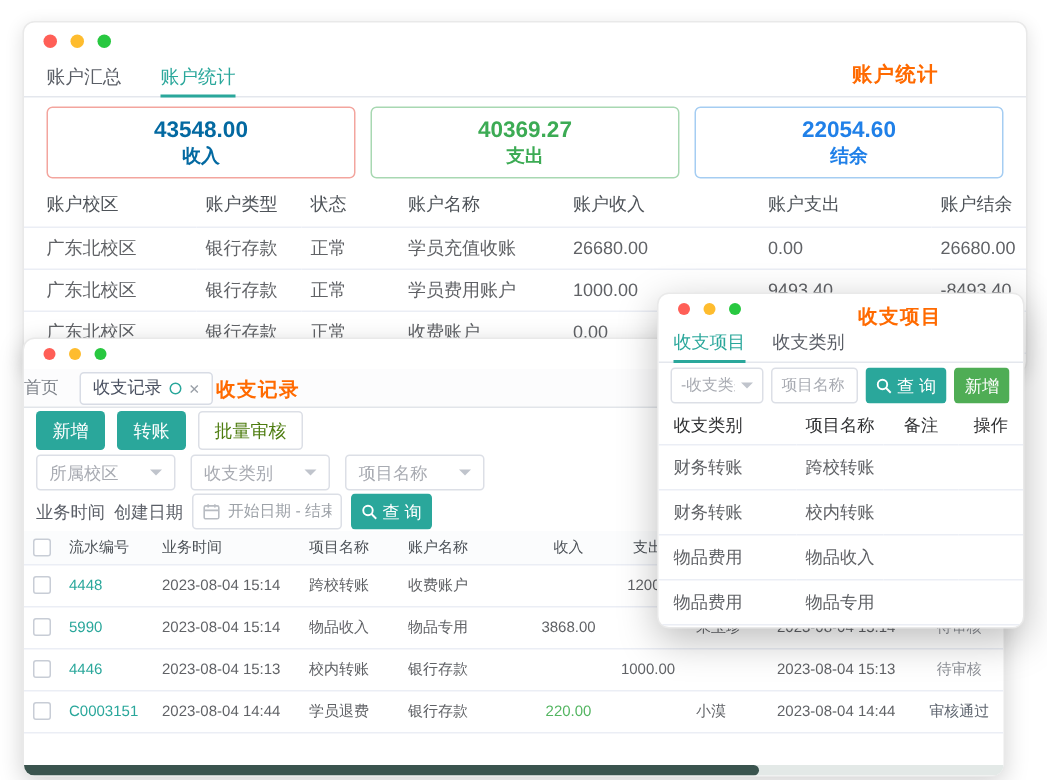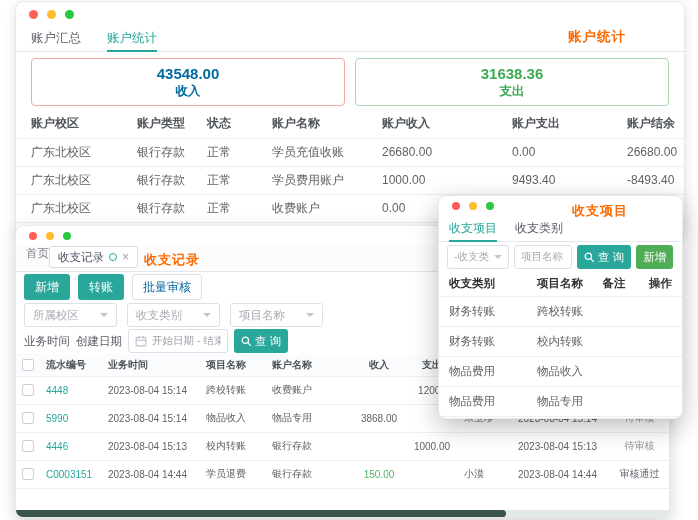--- a/index.html
+++ b/index.html
@@ -1,19 +1,19 @@
 <!DOCTYPE html>
 <html><head>
 <meta charset="utf-8">
 <style>
 *{margin:0;padding:0;box-sizing:border-box}
 html,body{width:698px;height:520px}
 body{position:relative;background:#fff;font-family:"Liberation Sans","DejaVu Sans",sans-serif;overflow:hidden;color:#606266}
 .window{position:absolute;background:#fff;border:1px solid #e9e9e9;border-radius:8px;overflow:hidden}
-#win-accounts{left:15px;top:1px;width:670px;height:235px;box-shadow:0 3px 12px rgba(0,0,0,.12);z-index:1}
+#win-accounts{left:15px;top:14px;width:670px;height:235px;box-shadow:0 3px 12px rgba(0,0,0,.12);z-index:1}
 #win-records{left:15px;top:225px;width:655px;height:293px;box-shadow:0 4px 16px rgba(0,0,0,.18);z-index:2}
 #win-items{left:438px;top:195px;width:245px;height:224px;box-shadow:0 8px 26px rgba(0,0,0,.26);z-index:3}
 .titlebar{display:flex;align-items:center;gap:9px;padding-left:13px}
 #win-accounts .titlebar{height:24px}
 #win-records .titlebar,#win-items .titlebar{height:20px}
 .dot{width:9px;height:9px;border-radius:50%;flex:0 0 auto;cursor:pointer}
 #win-records .dot,#win-items .dot{width:8px;height:8px}
 .dot.red{background:#ff5f57}.dot.yellow{background:#febc2e}.dot.green{background:#28c840}
 .annotation{position:absolute;color:#ff6a00;font-weight:bold;font-size:13.5px;letter-spacing:1px}
 .tabbar{display:flex;align-items:stretch;border-bottom:1px solid #e4e7ed;height:26px;padding-left:15px;gap:26px}
@@ -24,47 +24,47 @@
 #win-items .tabbar .tab{font-size:12px}
 .cards{display:flex;gap:10px;margin:6px 15px 4px}
 .card{flex:1;height:48px;border:1px solid;border-radius:4px;display:flex;flex-direction:column;align-items:center;justify-content:center}
 .card .v{font-size:15px;font-weight:bold;line-height:1.25}
 .card .l{font-size:12.5px;font-weight:bold;line-height:1.2}
 .card-income{border-color:#f3a59e}.card-income .v,.card-income .l{color:#0369a1}
 .card-expense{border-color:#a8d8b2}.card-expense .v,.card-expense .l{color:#3cab54}
 .card-balance{border-color:#a5cdf2}.card-balance .v,.card-balance .l{color:#2080e8}
 table{border-collapse:collapse;table-layout:fixed}
 th,td{text-align:left;padding-left:6px;overflow:hidden;white-space:nowrap;border-bottom:1px solid #ebeef5}
-th{font-weight:bold;color:#4e5359}
+th{font-weight:normal;color:#4e5359}
 #accounts-table{width:668px;font-size:12px;margin-top:4px}
 #accounts-table th,#accounts-table td{height:28px}
 #accounts-table th:first-child,#accounts-table td:first-child{padding-left:15px}
 #records-table{width:653px;font-size:10px}
 #records-table th{height:22px;background:#fbfcfd}
 #records-table td{height:28px}
 .ctr{text-align:center;padding-left:0}
 .ckcell{text-align:center;padding-left:0}
 .checkbox{display:inline-block;width:12px;height:12px;border:1px solid #c8cdd6;border-radius:2px;background:#fff;vertical-align:middle;cursor:pointer}
 .link{color:#2aa79b;cursor:pointer}
 .amt-green{color:#53b561}
 .st-pending{color:#909399}
 .st-ok{color:#5f6670}
 #items-table{width:243px;font-size:11.5px}
 #items-table th{height:24px;color:#303133}
 #items-table td{height:30px}
 #items-table th:first-child,#items-table td:first-child{padding-left:10px}
-.navbar{position:relative;display:flex;height:26px;border-bottom:1px solid #e2e5ea;background:#fcfcfd;padding-left:10px;}
+.navbar{position:relative;display:flex;align-items:center;height:26px;border-bottom:1px solid #e2e5ea;background:#fcfcfd;gap:14px}
 .nav-home{font-size:11.5px;color:#80858c;cursor:pointer}
 .nav-tab{display:flex;align-items:center;gap:5px;height:22px;padding:0 8px;border:1px solid #d8dce5;border-radius:3px;background:#fff;font-size:11.5px;color:#495060;cursor:pointer}
 .nav-tab .ring{width:8px;height:8px;border:1px solid #2aa79b;border-radius:50%}
 .nav-tab .x{color:#9aa0a8;font-size:12px;line-height:1;cursor:pointer}
 .toolbar{display:flex;align-items:center;height:30px;padding-left:8px;gap:8px}
 .btn{display:inline-flex;align-items:center;justify-content:center;gap:4px;height:26px;padding:0 10px;border-radius:3px;font-size:12px;border:1px solid transparent;cursor:pointer;font-family:inherit;flex:0 0 auto}
 .btn-teal{background:#2aa79b;color:#fff}
-.btn-plain{background:#fff;border-color:#dcdfe6;color:#0369a1}
+.btn-plain{background:#fff;border-color:#dcdfe6;color:#4d7c0f}
 .btn-green{background:#4fad55;color:#fff}
 .btn-sm{height:24px;font-size:11.5px;padding:0 6px;gap:3px}
 .filterrow{display:flex;align-items:center;height:26px;padding-left:8px;gap:10px}
 #filter-dates{gap:6px}
 .select,.tinput,.dinput{height:24px;border:1px solid #dcdfe6;border-radius:3px;background:#fff;display:flex;align-items:center;padding:0 8px;font-size:11.5px;flex:0 0 auto}
 .select{justify-content:space-between}
 .ph{color:#a8abb2;overflow:hidden;white-space:nowrap}
 .caret{width:0;height:0;border-left:4px solid transparent;border-right:4px solid transparent;border-top:4px solid #c0c4cc;margin-left:4px;flex:0 0 auto}
 .dinput{gap:5px;padding:0 6px}
 .dinput .ph{font-size:10.5px;color:#9da2a8}
@@ -88,22 +88,26 @@
     <div class="tab active">账户统计</div>
   </div>
   <div class="annotation" style="top:26px;right:58px">账户统计</div>
 
   <div class="cards">
     <div class="card card-income">
       <div class="v">43548.00</div>
       <div class="l">收入</div>
     </div>
     <div class="card card-expense">
-      <div class="v">31638.36</div>
+      <div class="v">40369.27</div>
       <div class="l">支出</div>
+    </div>
+    <div class="card card-balance">
+      <div class="v">22054.60</div>
+      <div class="l">结余</div>
     </div>
   </div>
 
   <table id="accounts-table">
     <colgroup>
         <col style="width:115px">
         <col style="width:70px">
         <col style="width:65px">
         <col style="width:110px">
         <col style="width:130px">
@@ -279,21 +283,21 @@
         <td></td>
         <td>2023-08-04 15:13</td>
         <td class="ctr st-pending">待审核</td>
       </tr>
       <tr>
         <td class="ckcell"><span class="checkbox"></span></td>
         <td class="link">C0003151</td>
         <td>2023-08-04 14:44</td>
         <td>学员退费</td>
         <td>银行存款</td>
-        <td class="ctr amt-green">150.00</td>
+        <td class="ctr amt-green">220.00</td>
         <td class="ctr"></td>
         <td>小漠</td>
         <td>2023-08-04 14:44</td>
         <td class="ctr st-ok">审核通过</td>
       </tr>
     </tbody>
   </table>
 
   <div class="hscroll">
     <div class="hthumb"></div>

